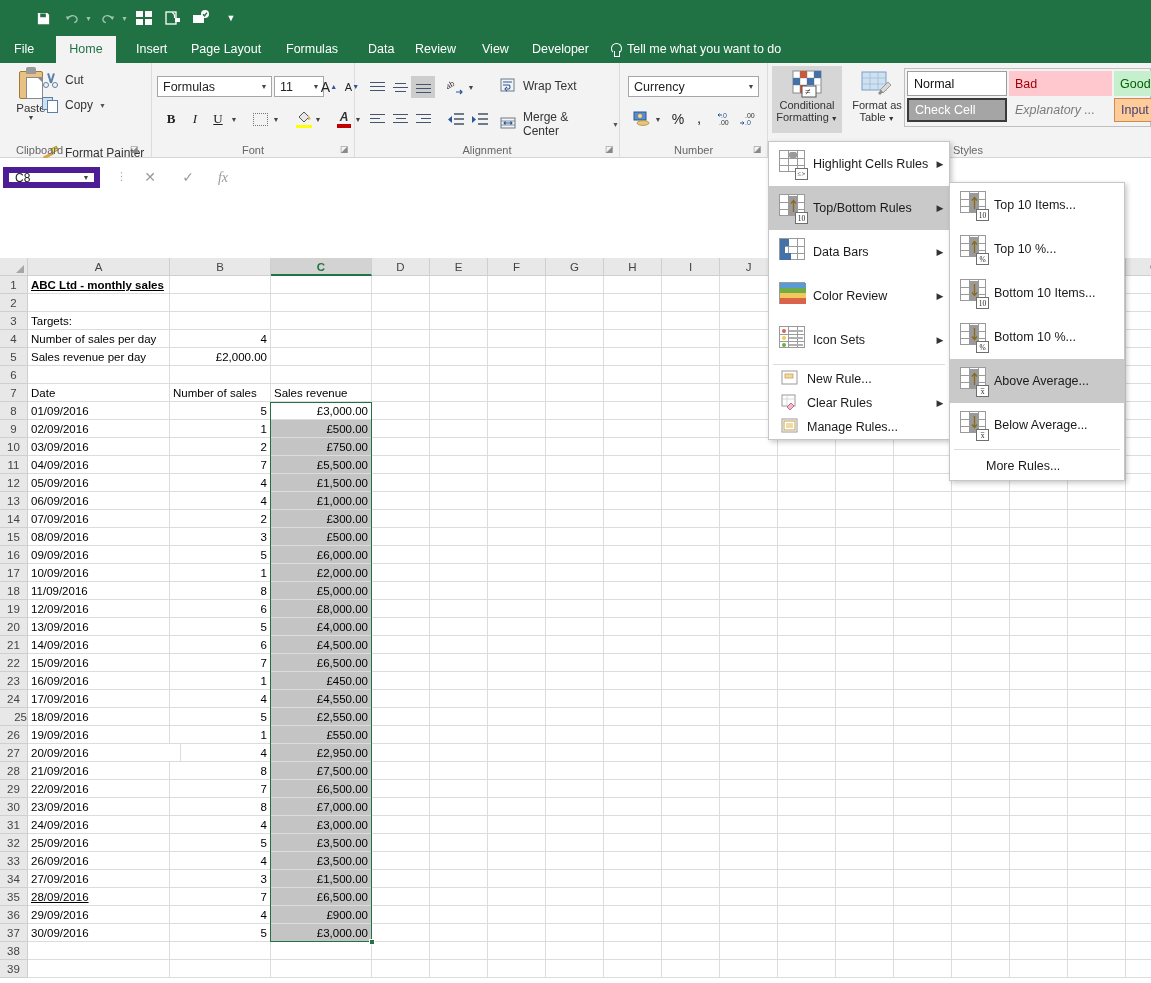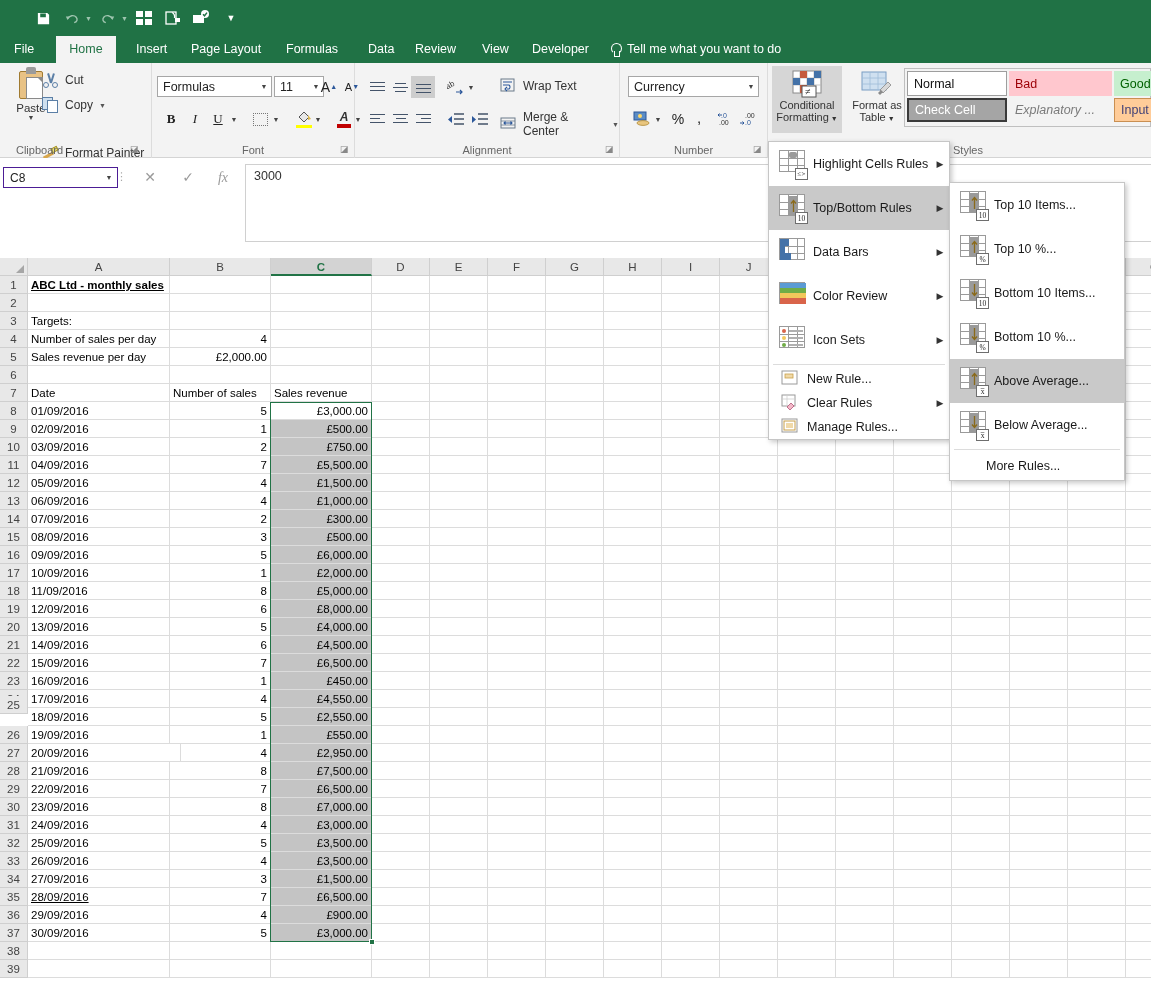--- a/index.html
+++ b/index.html
@@ -116,22 +116,22 @@
 
   
   .sty-cell {
     position: absolute; font-size: 12.5px; display: flex; align-items: center;
     padding-left: 6px; white-space: nowrap; overflow: hidden;
   }
 
   
   .fbar { position: absolute; left: 0; top: 158px; width: 1151px; height: 100px; background: #ffffff; }
   .namebox {
-    position: absolute; left: 3px; top: 9px; width: 115px; height: 21px;
-    background: #fff; border: 1px solid #4c1d95; display: flex; align-items: center;
+    position: absolute; left: 3px; top: 9px; width: 97px; height: 21px;
+    background: #fff; border: 6px solid #4c1d95; display: flex; align-items: center;
     font-size: 12px; color: #222;
   }
   .namebox .nv { padding-left: 6px; flex: 1; }
   .namebox .nc { width: 16px; text-align: center; font-size: 7px; color: #444; }
   .fb-sep { position: absolute; left: 116px; top: 12px; font-size: 11px; color: #a9a9a9; letter-spacing: 0; }
   .fb-btn { position: absolute; top: 9px; width: 28px; height: 21px; text-align: center; line-height: 21px; font-size: 14px; color: #9a9a9a; }
   .fb-input {
     position: absolute; left: 245px; top: 6px; width: 906px; height: 78px;
     border: 1px solid #d0d0d0; border-right: none; background: #fff;
     font-size: 12.5px; color: #333; padding: 4px 0 0 8px;
@@ -530,21 +530,20 @@
 
   <div class="fbar">
     <div class="namebox">
       <span class="nv">C8</span>
       <span class="nc">▼</span>
     </div>
     <div class="fb-sep">⋮</div>
     <div class="fb-btn" style="left:136px;">✕</div>
     <div class="fb-btn" style="left:174px;">✓</div>
     <div class="fb-btn" style="left:209px; font-style:italic; font-family:'Liberation Serif',serif;">fx</div>
-    <div class="fb-input">3000</div>
   </div>
 
   <div class="grid">
     <div class="corner"></div>
     <div id="col-headers">
         <div class="colhdr" style="left: 28px; width: 142px;">A</div>
         <div class="colhdr" style="left: 170px; width: 101px;">B</div>
         <div class="colhdr sel" style="left: 271px; width: 101px;">C</div>
         <div class="colhdr" style="left: 372px; width: 58px;">D</div>
         <div class="colhdr" style="left: 430px; width: 58px;">E</div>
@@ -579,21 +578,21 @@
         <div class="rowhdr" style="top: 270px;">15</div>
         <div class="rowhdr" style="top: 288px;">16</div>
         <div class="rowhdr" style="top: 306px;">17</div>
         <div class="rowhdr" style="top: 324px;">18</div>
         <div class="rowhdr" style="top: 342px;">19</div>
         <div class="rowhdr" style="top: 360px;">20</div>
         <div class="rowhdr" style="top: 378px;">21</div>
         <div class="rowhdr" style="top: 396px;">22</div>
         <div class="rowhdr" style="top: 414px;">23</div>
         <div class="rowhdr" style="top: 432px;">24</div>
-        <div class="rowhdr" style="top: 438px;">25</div>
+        <div class="rowhdr" style="top: 450px; text-align: right;">25</div>
         <div class="rowhdr" style="top: 468px;">26</div>
         <div class="rowhdr" style="top: 486px;">27</div>
         <div class="rowhdr" style="top: 504px;">28</div>
         <div class="rowhdr" style="top: 522px;">29</div>
         <div class="rowhdr" style="top: 540px;">30</div>
         <div class="rowhdr" style="top: 558px;">31</div>
         <div class="rowhdr" style="top: 576px;">32</div>
         <div class="rowhdr" style="top: 594px;">33</div>
         <div class="rowhdr" style="top: 612px;">34</div>
         <div class="rowhdr" style="top: 630px;">35</div>

